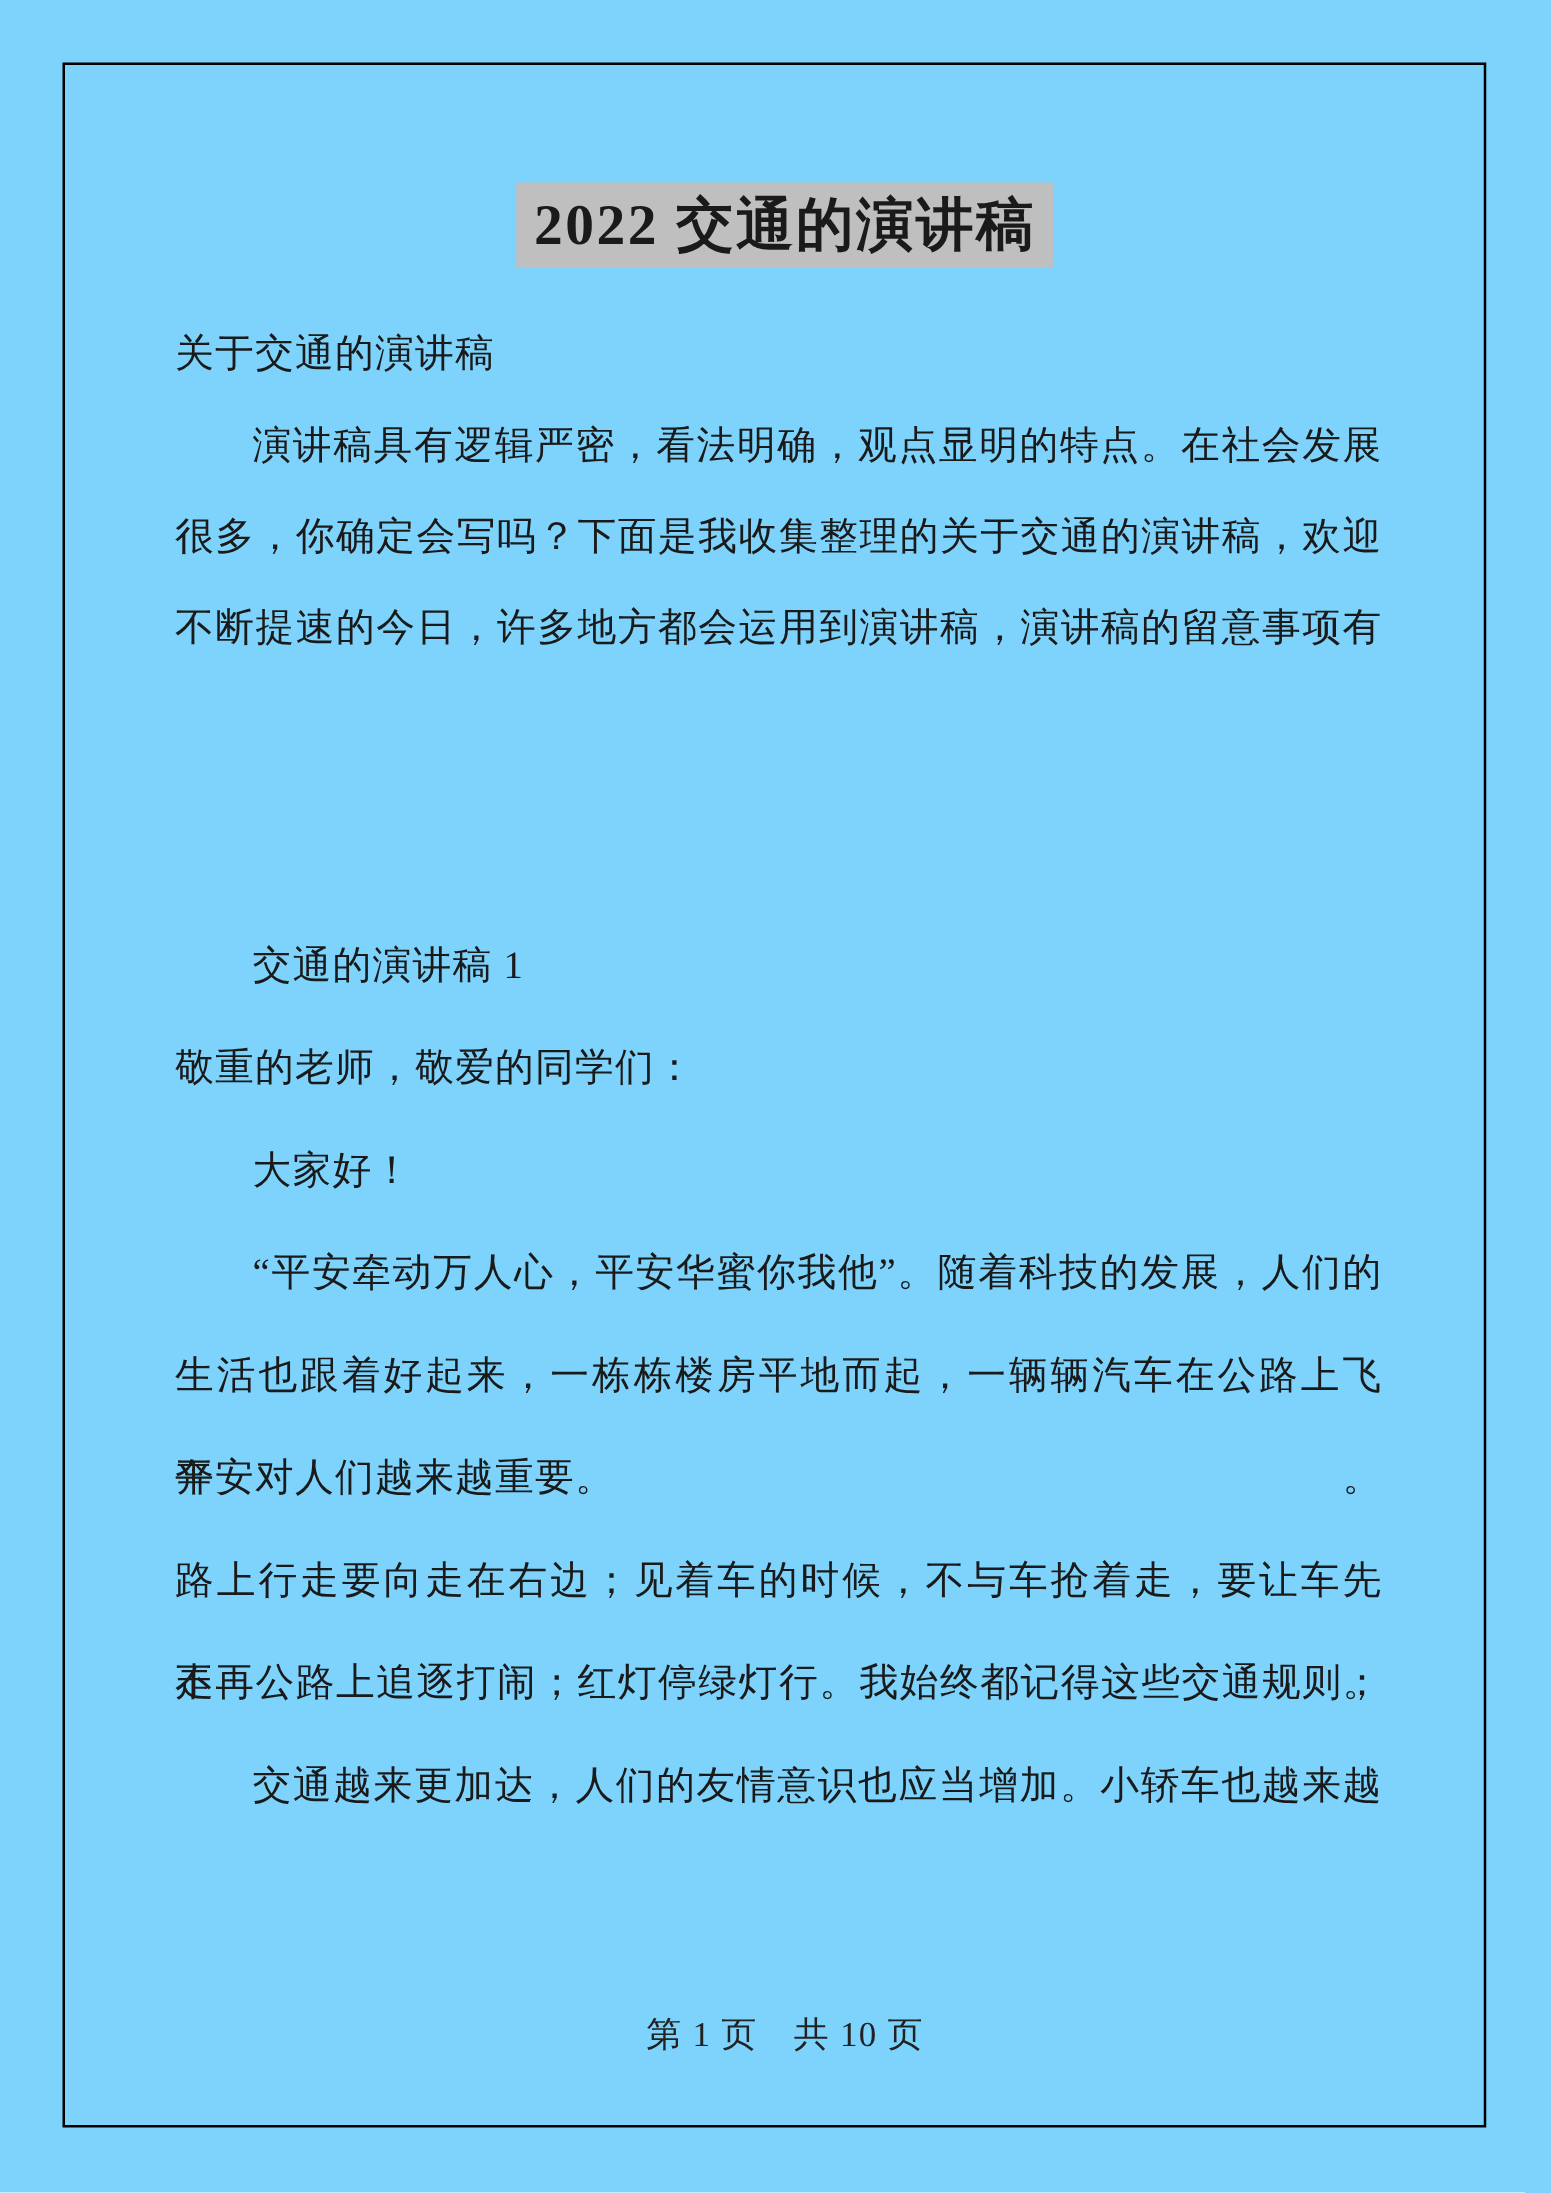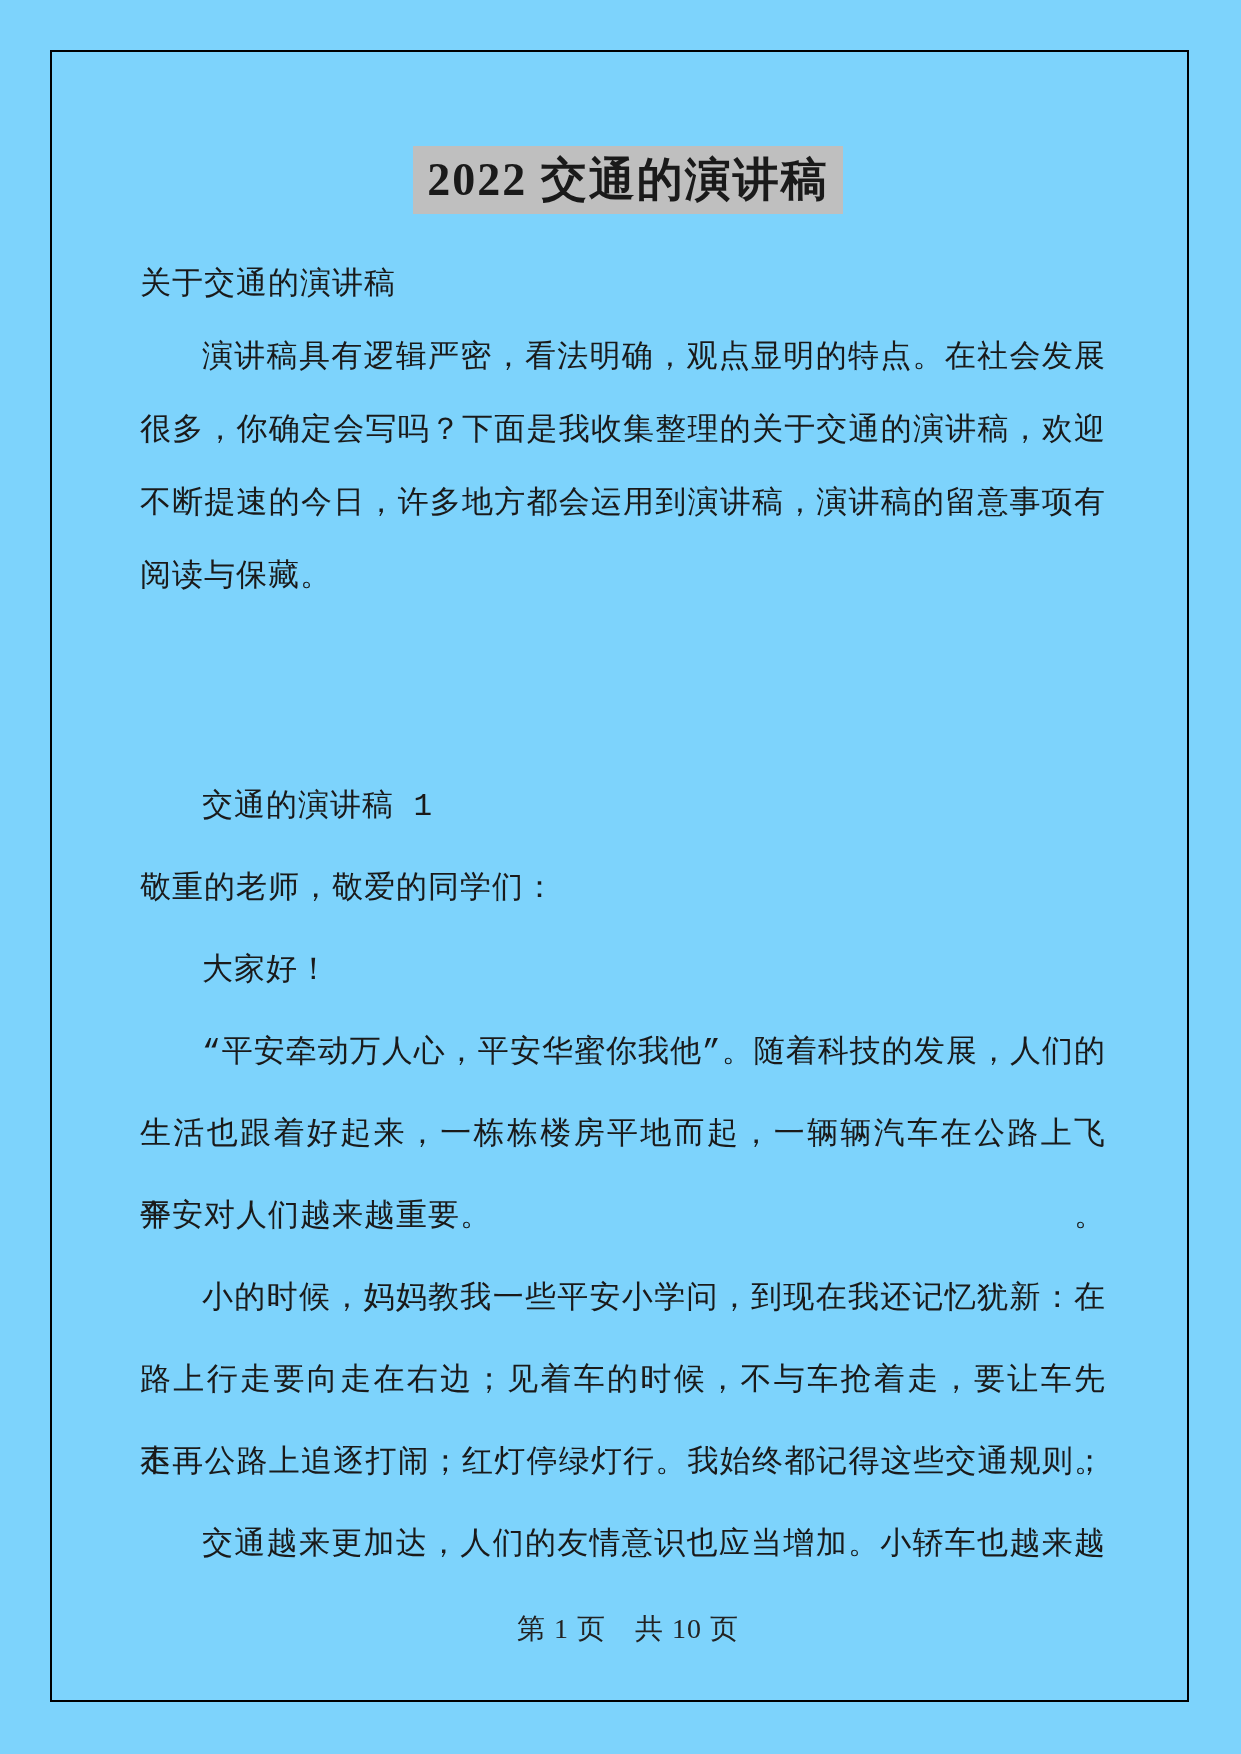--- a/index.html
+++ b/index.html
@@ -41,21 +41,21 @@
     padding: 2px 14px;
     background: #bfbfbf;
     letter-spacing: 2px;
   }
   .content-block {
     position: absolute;
     left: 140px;
     width: 966px;
   }
   .intro-block { top: 246px; }
-  .body-block  { top: 766px; font-family: Liberation Mono, monospace; }
+  .body-block  { top: 731px; }
   .line {
     font-size: 31px;
     letter-spacing: 1px;
     white-space: nowrap;
     overflow: visible;
   }
   .intro-block .line { height: 73px; line-height: 73px; font-family: Liberation Serif, serif; }
   .body-block  .line { height: 82px; line-height: 82px; }
   .line.indent { text-indent: 2em; }
   .line.justify {
@@ -84,30 +84,28 @@
 
   <div class="title-wrap">
     <span class="title" style="background-color: rgb(191, 191, 191);">2022 交通的演讲稿</span>
   </div>
 
   <div class="content-block intro-block">
       <div class="line">关于交通的演讲稿</div>
       <div class="line indent justify">演讲稿具有逻辑严密，看法明确，观点显明的特点。在社会发展</div>
       <div class="line justify">很多，你确定会写吗？下面是我收集整理的关于交通的演讲稿，欢迎</div>
       <div class="line justify">不断提速的今日，许多地方都会运用到演讲稿，演讲稿的留意事项有</div>
-      <div class="line">阅读与保藏。</div>
     </div>
 
   <div class="content-block body-block">
       <div class="line indent">交通的演讲稿 1</div>
       <div class="line">敬重的老师，敬爱的同学们：</div>
       <div class="line indent">大家好！</div>
       <div class="line indent justify">“平安牵动万人心，平安华蜜你我他”。随着科技的发展，人们的</div>
       <div class="line justify">生活也跟着好起来，一栋栋楼房平地而起，一辆辆汽车在公路上飞奔。</div>
       <div class="line">平安对人们越来越重要。</div>
-      <div class="line indent justify">小的时候，妈妈教我一些平安小学问，到现在我还记忆犹新：在</div>
       <div class="line justify">路上行走要向走在右边；见着车的时候，不与车抢着走，要让车先走；</div>
       <div class="line justify">不再公路上追逐打闹；红灯停绿灯行。我始终都记得这些交通规则。</div>
       <div class="line indent justify">交通越来更加达，人们的友情意识也应当增加。小轿车也越来越</div>
     </div>
 
   <div class="page-footer">第 1 页　共 10 页</div>
 </div>
 
 </body></html>

